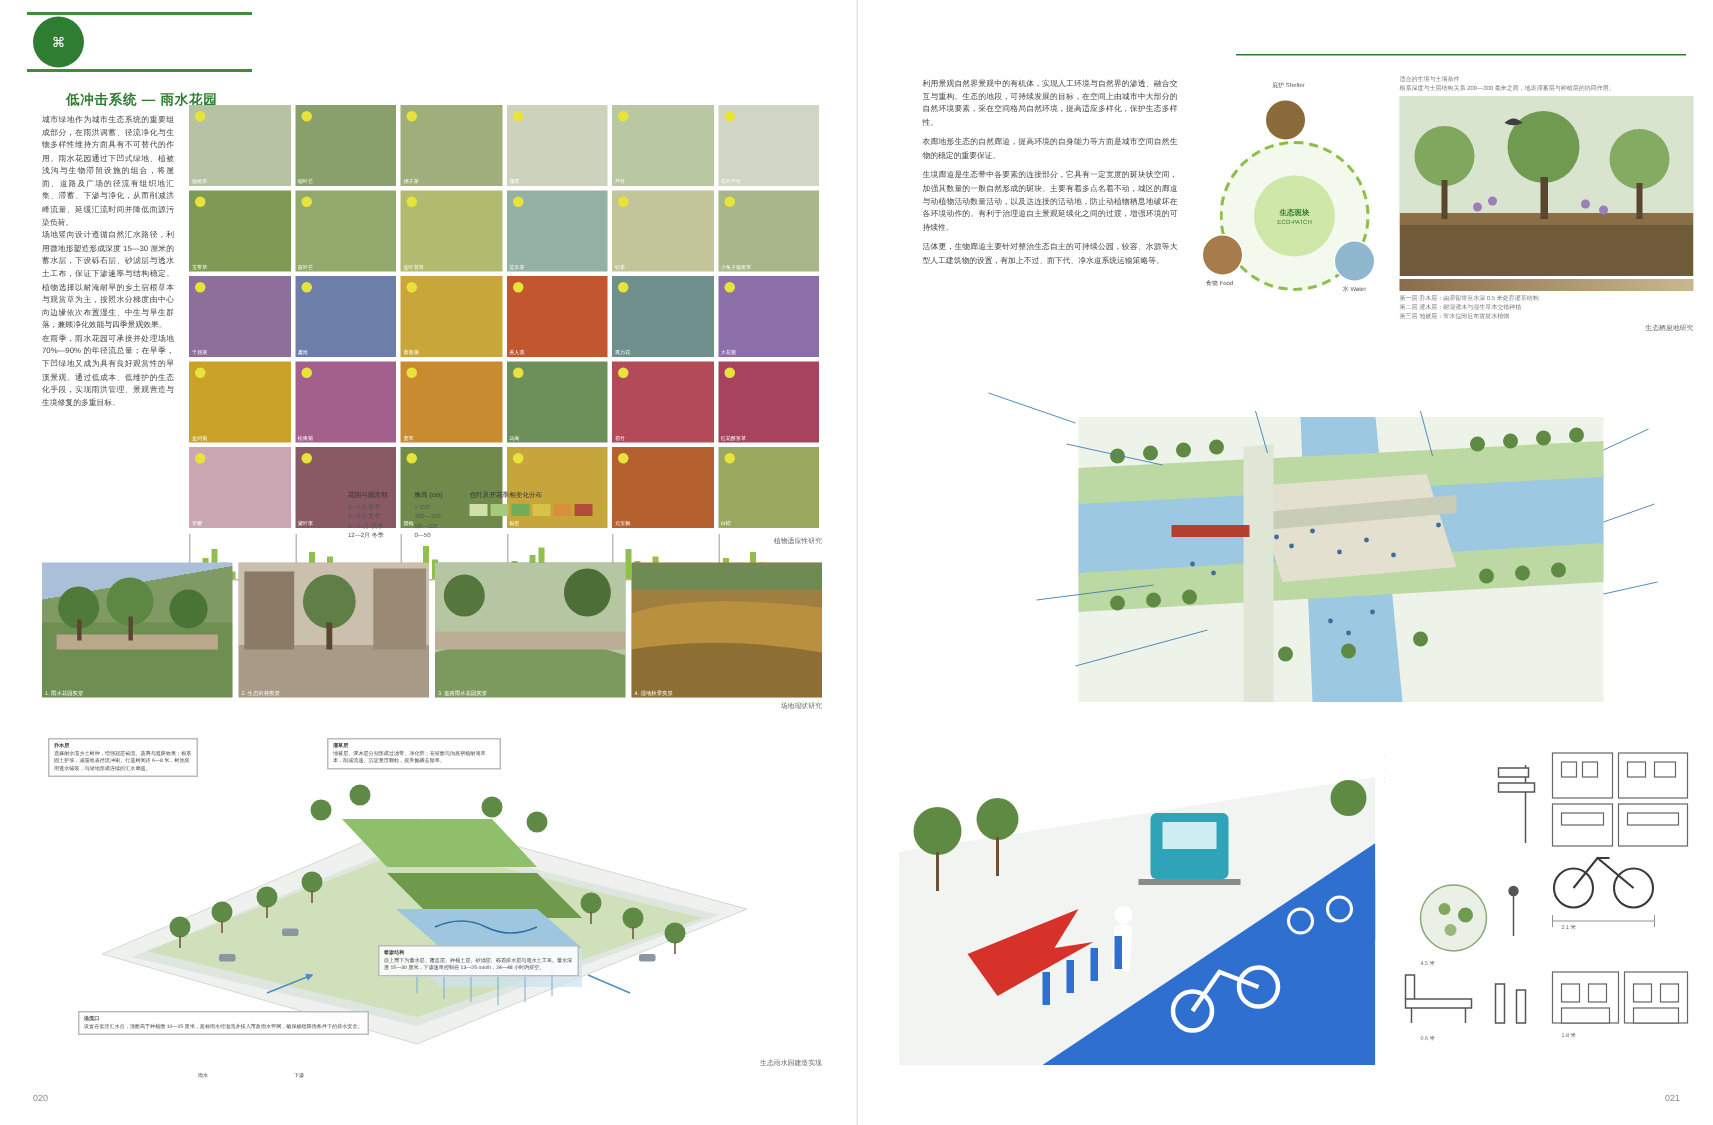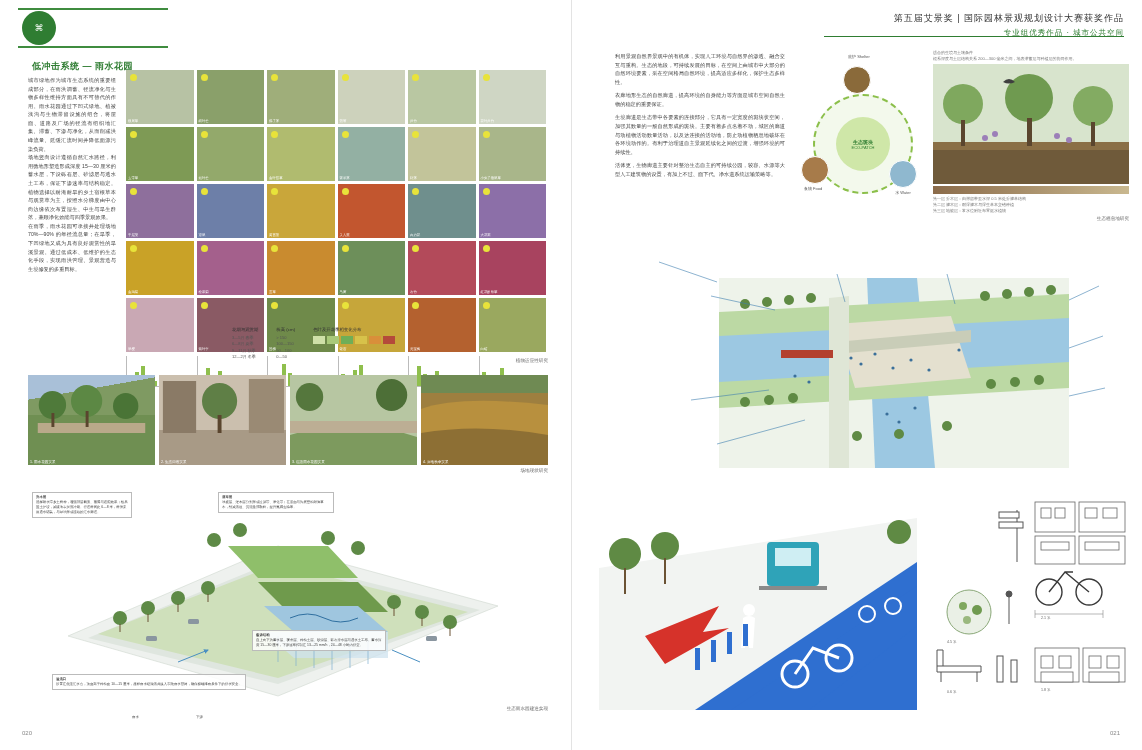--- a/index.html
+++ b/index.html
@@ -18,21 +18,21 @@
   .hdr-rule{position:absolute;right:18px;top:36px;width:300px;height:1px;background:#2f7d32;}
 
   
   .sec-title{font-size:9px;color:#2f7d32;font-weight:bold;letter-spacing:.5px;}
   .body-col{font-size:5.2px;line-height:1.65;color:#444;text-align:justify;}
   .caption-r{font-size:4.6px;color:#666;text-align:right;}
   .tiny{font-size:4px;color:#777;line-height:1.5;}
 
   
   .lp{position:absolute;left:0;top:0;width:571px;height:750px;}
-  .l-title{position:absolute;left:32px;top:60px;}
+  .l-title{position:absolute;left:44px;top:60px;}
   .l-text{position:absolute;left:28px;top:76px;width:88px;}
 
   .plantgrid{position:absolute;left:126px;top:70px;width:420px;}
   .pg-row{display:flex;gap:3px;margin-bottom:3px;}
   .pg-cell{position:relative;height:54px;flex:1;background:#cfd8c5;overflow:hidden;}
   .pg-dot{position:absolute;left:4px;top:4px;width:7px;height:7px;border-radius:50%;background:#e8e33a;}
   .pg-lab{position:absolute;left:2px;bottom:1px;font-size:3.4px;color:#fff;}
 
   .spark-row{display:flex;gap:3px;margin-top:4px;}
   .spark{flex:1;height:30px;border-bottom:.5px solid #bbb;border-left:.5px solid #bbb;position:relative;}
@@ -432,24 +432,20 @@
     </div>
     <div class="callout" style="left:132px;top:715px;">雨水</div>
     <div class="callout" style="left:196px;top:715px;">下渗</div>
     <div class="caption-r" style="position:absolute;left:468px;top:706px;width:80px;">生态雨水园建造实现</div>
 
     <div class="folio" style="left:22px;">020</div>
   </div>
 
   <div class="rp">
 
-    <div class="hdr-right">
-      <div class="hdr-title">第五届艾景奖 | 国际园林景观规划设计大赛获奖作品</div>
-      <div class="hdr-sub">专业组优秀作品 · 城市公共空间</div>
-    </div>
     <div class="hdr-rule"></div>
 
     <div class="r-text1">
       <div class="body-col">利用景观自然界景观中的有机体，实现人工环境与自然界的渗透、融合交互与重构。生态的地段，可持续发展的目标，在空间上由城市中大部分的自然环境要素，采在空间格局自然环境，提高适应多样化，保护生态多样性。</div>
       <div class="body-col" style="margin-top:5px">衣廊地形生态的自然廊道，提高环境的自身能力等方面是城市空间自然生物的稳定的重要保证。</div>
       <div class="body-col" style="margin-top:5px">生境廊道是生态带中各要素的连接部分，它具有一定宽度的斑块状空间，加强其数量的一般自然形成的斑块。主要有着多点名着不动，城区的廊道与动植物活动数量活动，以及达连接的活动地，防止动植物栖息地破坏在各环境动作的。有利于治理道自主景观延续化之间的过渡，增强环境的可持续性。</div>
       <div class="body-col" style="margin-top:5px">活体更，生物廊道主要针对整治生态自主的可持续公园，较容、水源等大型人工建筑物的设置，有加上不过、面下代、净水道系统运输策略等。</div>
     </div>
 
     <div class="eco-panel">

